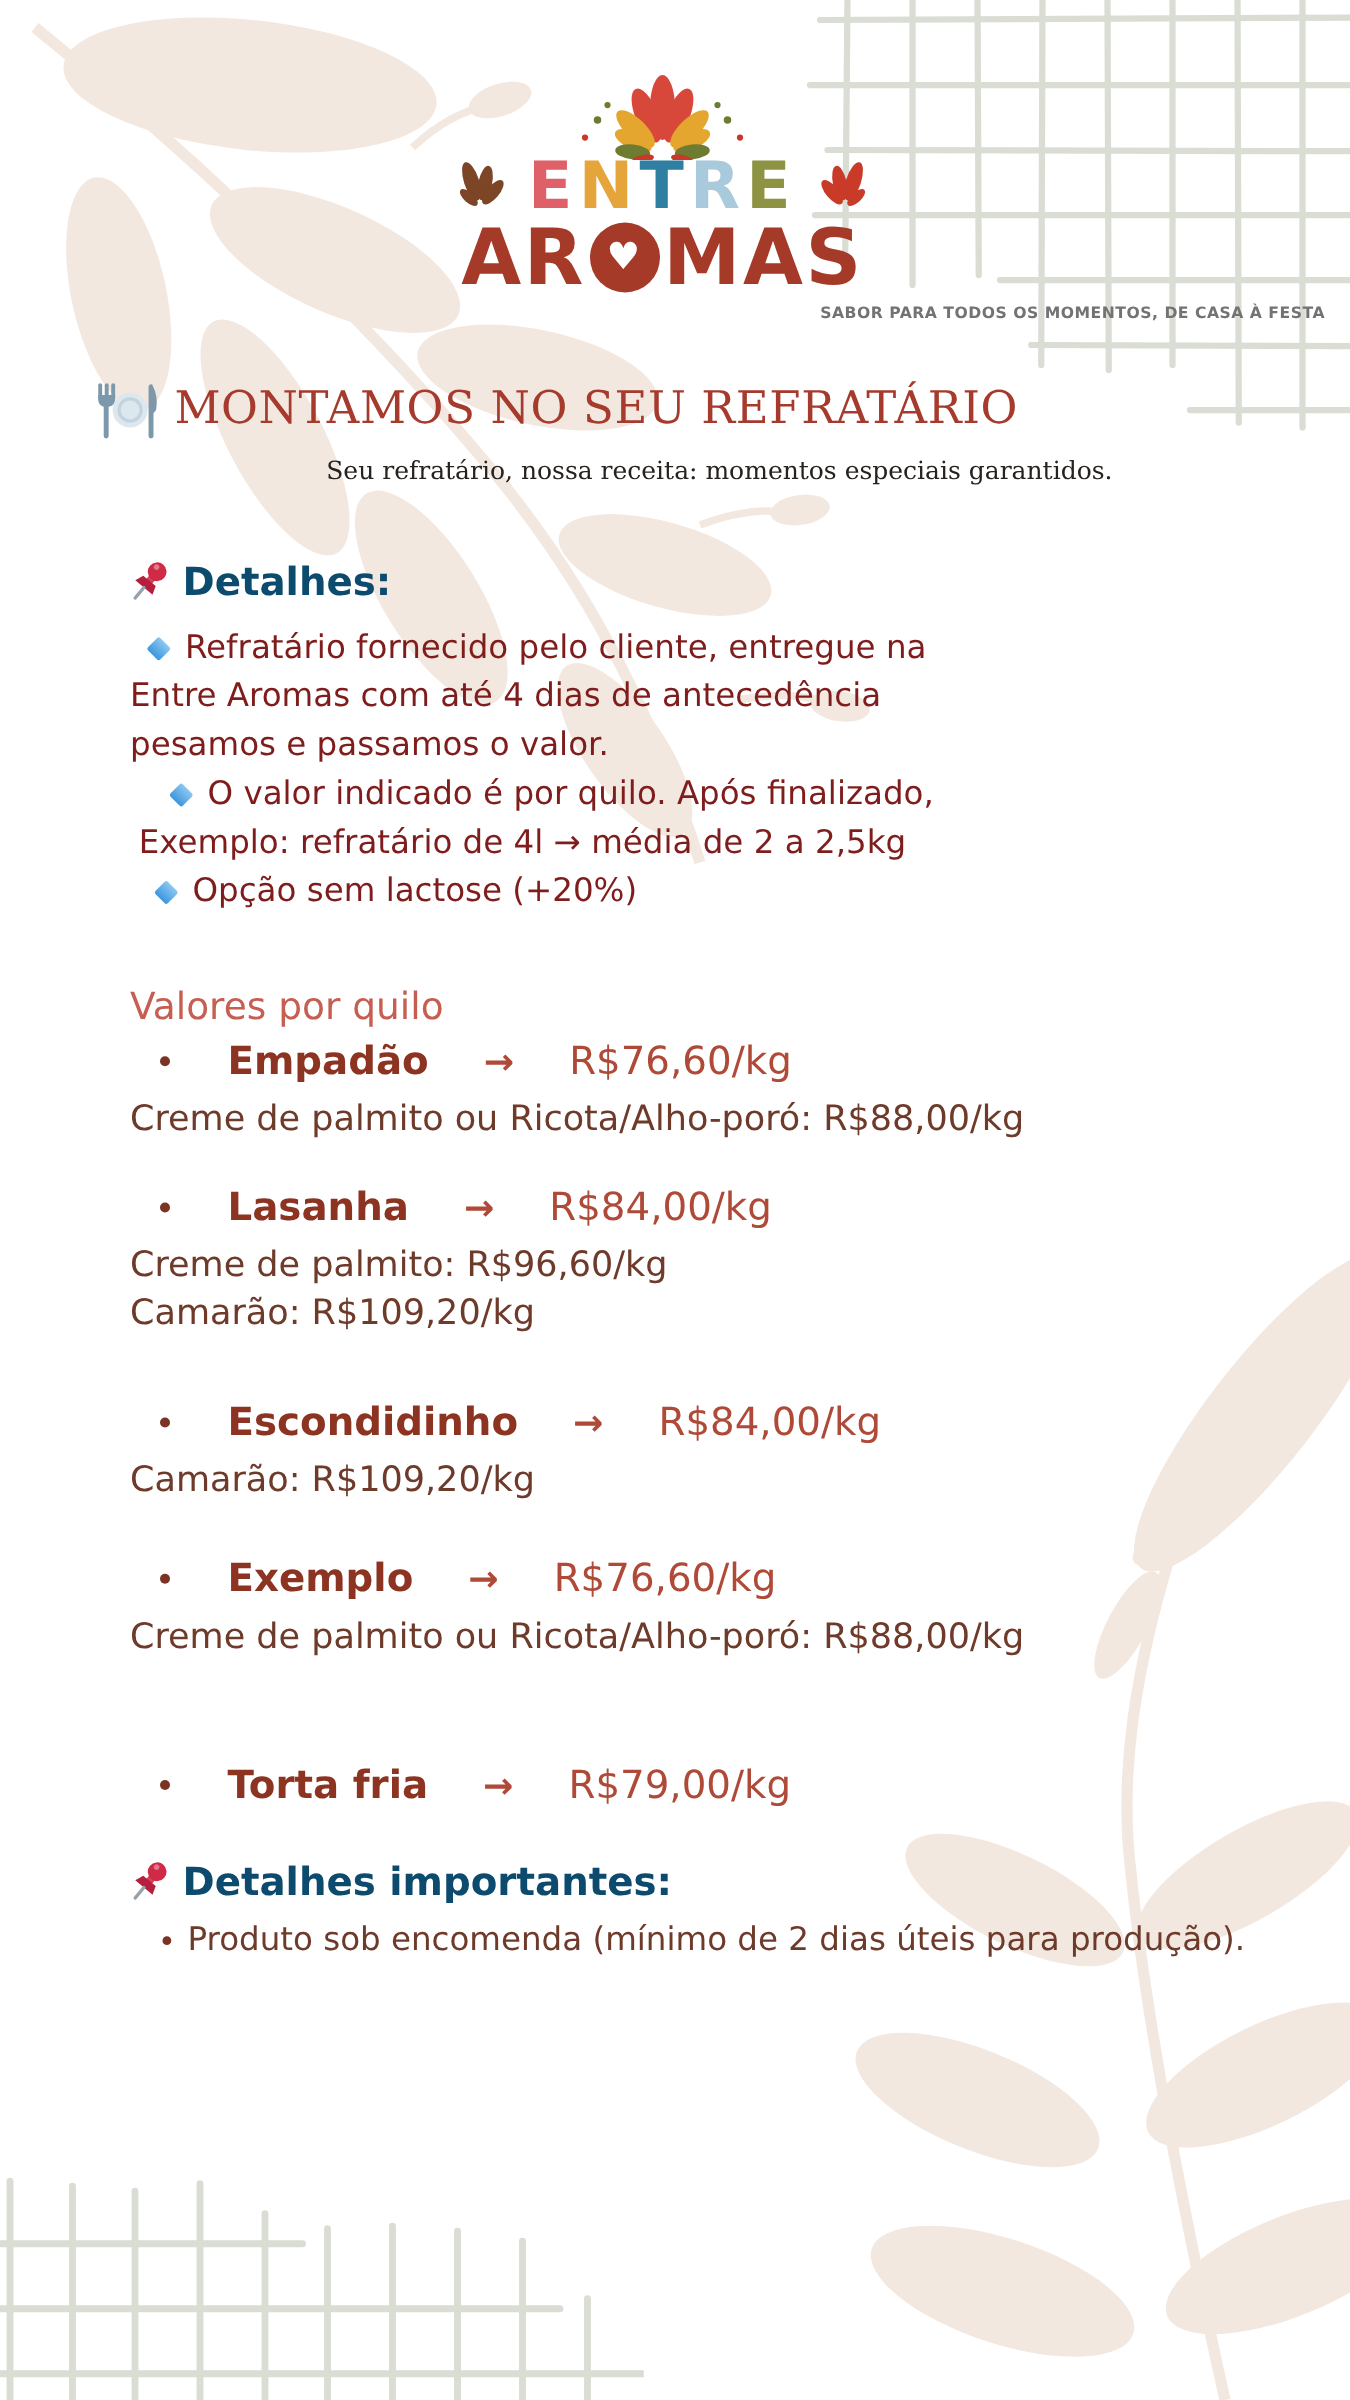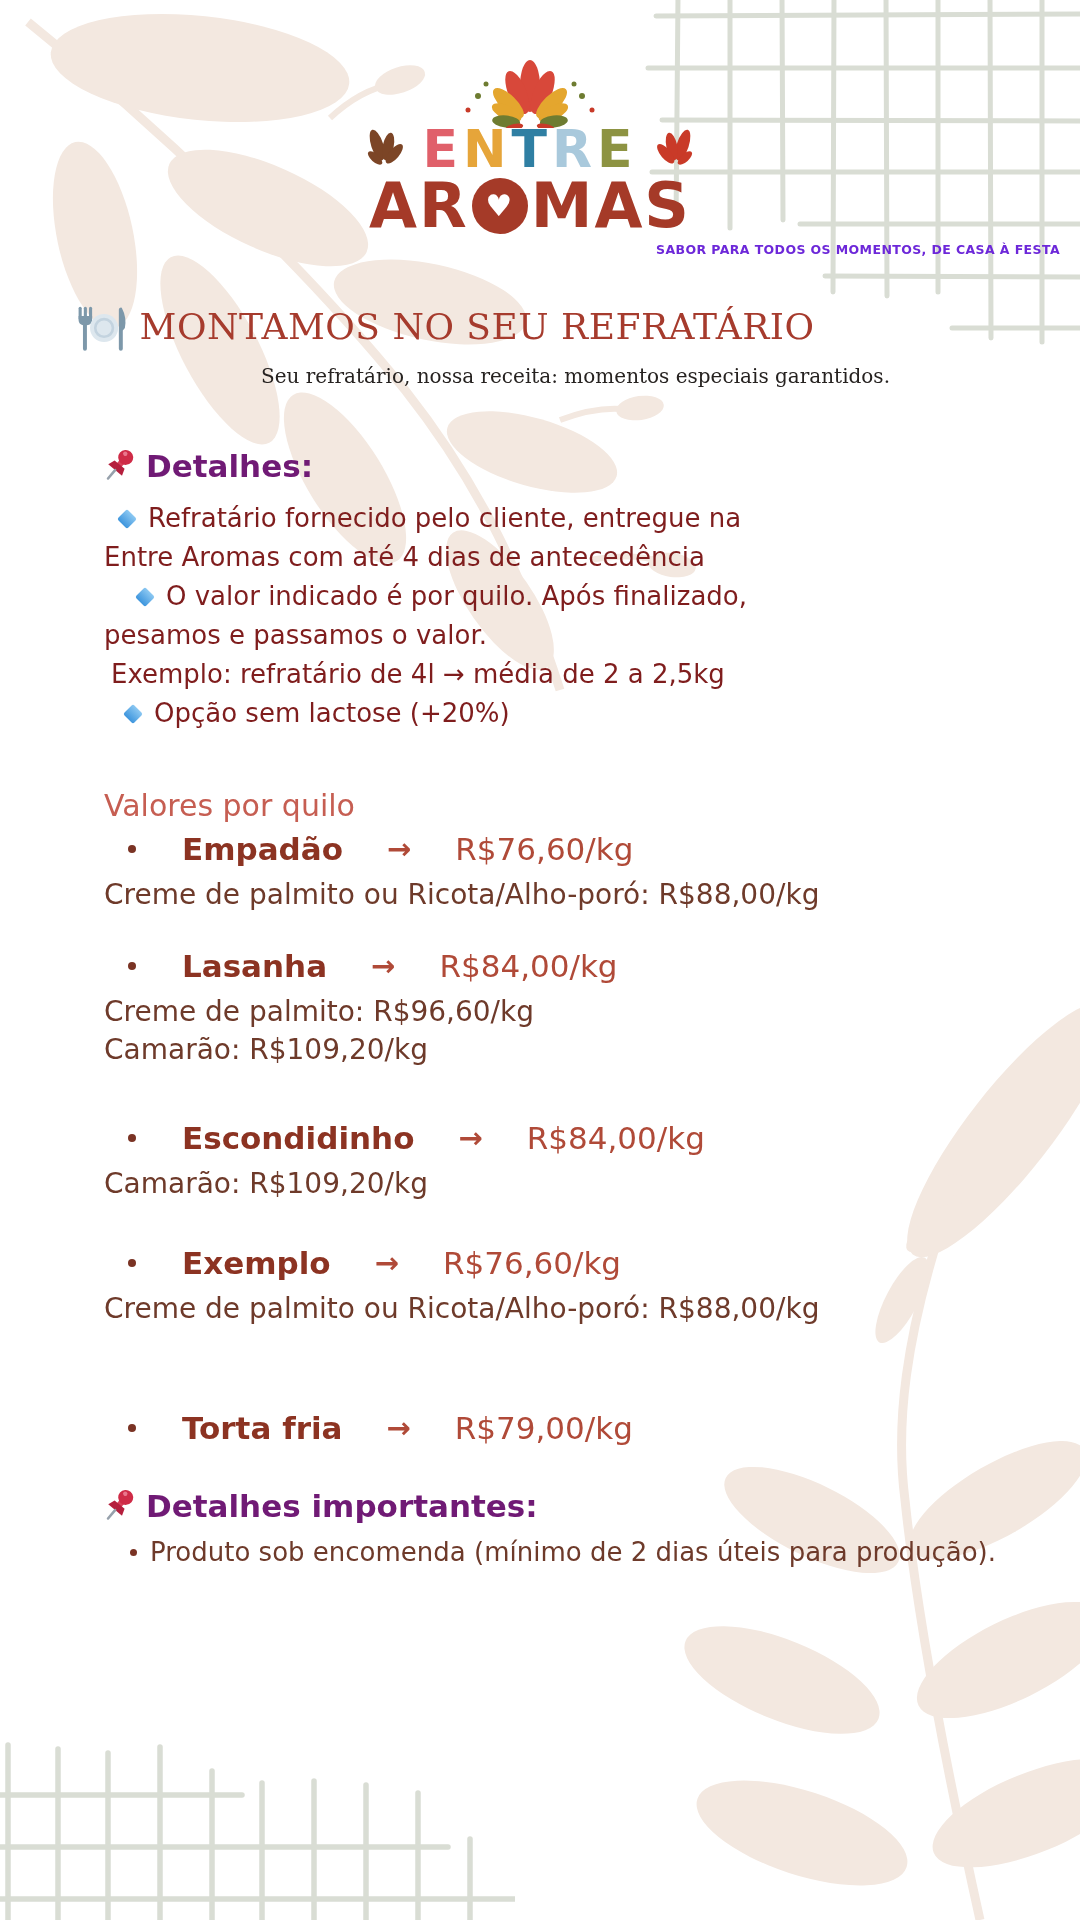--- a/index.html
+++ b/index.html
@@ -11,33 +11,33 @@
   .logo{position:absolute;top:46px;left:0;width:1060px;text-align:right;}
   .logo-flowers{display:block;margin:0 auto -6px auto;}
   .brand-top{display:flex;justify-content:center;align-items:center;gap:16px;height:54px;}
   .brand-word{font-weight:bold;font-size:52px;letter-spacing:5px;line-height:52px;}
   .lc0{color:#e0606a}.lc1{color:#e6a53a}.lc2{color:#2f7fa3}.lc3{color:#a9c9dc}.lc4{color:#8d9342}
   .brand-bottom{display:flex;justify-content:center;align-items:center;margin-top:-2px;height:64px;
                 font-weight:bold;font-size:62px;color:#a53a28;letter-spacing:2px;line-height:62px;}
   .heart-o{display:inline-flex;width:56px;height:56px;border-radius:50%;background:#a53a28;
            align-items:center;justify-content:center;margin:0 3px;}
   .heart-o .heart{color:#ffffff;font-size:30px;line-height:30px;font-weight:bold;}
-  .tagline{margin-top:4px;font-size:12.5px;font-weight:bold;letter-spacing:.4px;color:#6d28d9;}
+  .tagline{margin-top:4px;font-size:12.5px;font-weight:bold;letter-spacing:.4px;color:#737373;}
 
   
   .title-row{position:absolute;top:306px;left:0;width:890px;display:flex;justify-content:center;
              align-items:flex-start;gap:12px;}
   .page-title{font-family:"DejaVu Serif",serif;font-size:36px;font-weight:500;color:#a63b2d;
               letter-spacing:.5px;white-space:nowrap;}
   .subtitle{position:absolute;top:364px;left:0;width:890px;text-align:right;
             font-family:"DejaVu Serif",serif;font-size:20px;color:#262220;}
 
   
   .sec-heading{display:flex;align-items:center;gap:10px;font-size:31px;font-weight:bold;
-               color:#701a75;line-height:40px;}
+               color:#0c4a6e;line-height:40px;}
   .details-heading{position:absolute;top:446px;left:104px;}
   .bullet-lines{position:absolute;top:499px;left:104px;width:900px;}
   .dline{font-size:26px;line-height:39px;color:#7f1d1d;display:flex;align-items:center;}
   .diamond{display:inline-block;width:14px;height:14px;border-radius:2px;margin:0 14px 0 0;
            background:linear-gradient(180deg,#8cc8f2,#3d95dd);transform:rotate(45deg);flex:0 0 auto;}
 
   
   .menu-heading{position:absolute;top:788px;left:104px;font-size:30px;color:#c65e52;line-height:36px;}
   .menu-item{position:absolute;left:104px;width:900px;}
   .item-head{display:flex;align-items:center;line-height:40px;padding-left:24px;gap:32px;}
@@ -226,26 +226,26 @@
   </div>
 
   <div class="bullet-lines">
     <div class="dline" style="padding-left:16px">
       <span class="diamond"></span>
       <span>Refratário fornecido pelo cliente, entregue na</span>
     </div>
     <div class="dline">
       <span>Entre Aromas com até 4 dias de antecedência</span>
     </div>
+    <div class="dline">
+      <span>pesamos e passamos o valor.</span>
+    </div>
     <div class="dline" style="padding-left:34px">
       <span class="diamond"></span>
       <span>O valor indicado é por quilo. Após finalizado,</span>
-    </div>
-    <div class="dline">
-      <span>pesamos e passamos o valor.</span>
     </div>
     <div class="dline" style="padding-left:7px">
       <span>Exemplo: refratário de 4l → média de 2 a 2,5kg</span>
     </div>
     <div class="dline" style="padding-left:22px">
       <span class="diamond"></span>
       <span>Opção sem lactose (+20%)</span>
     </div>
   </div>
 

